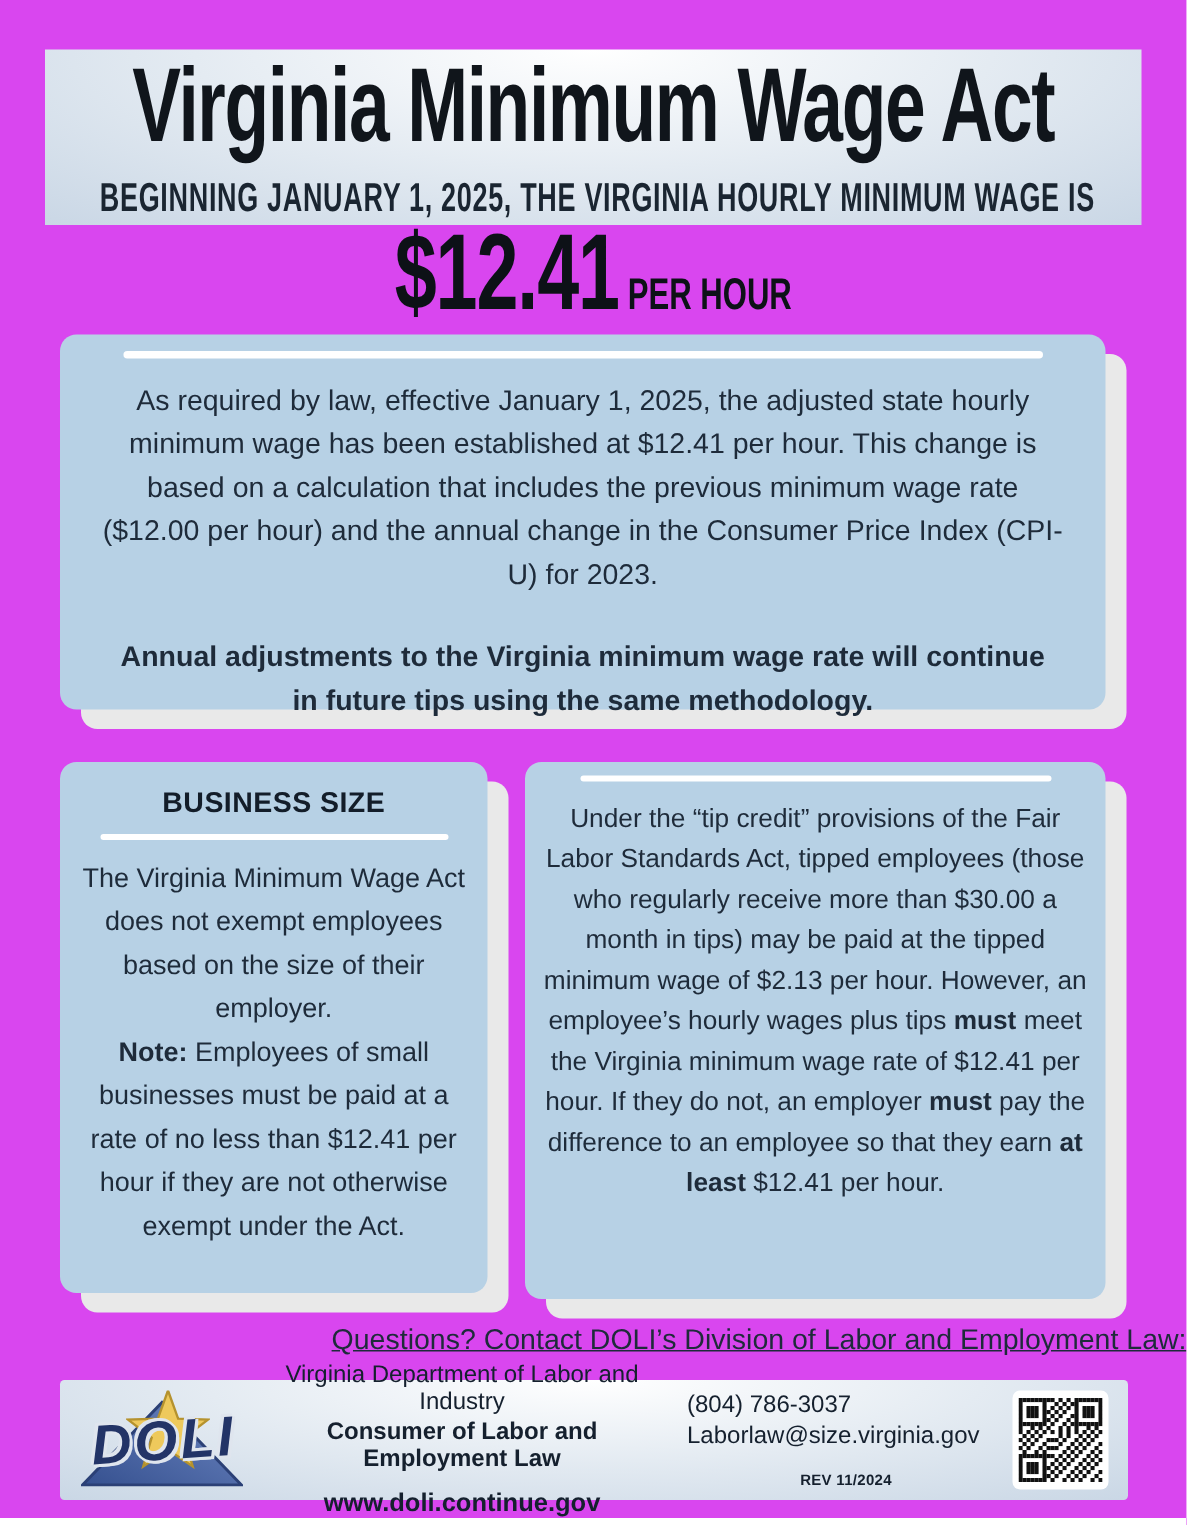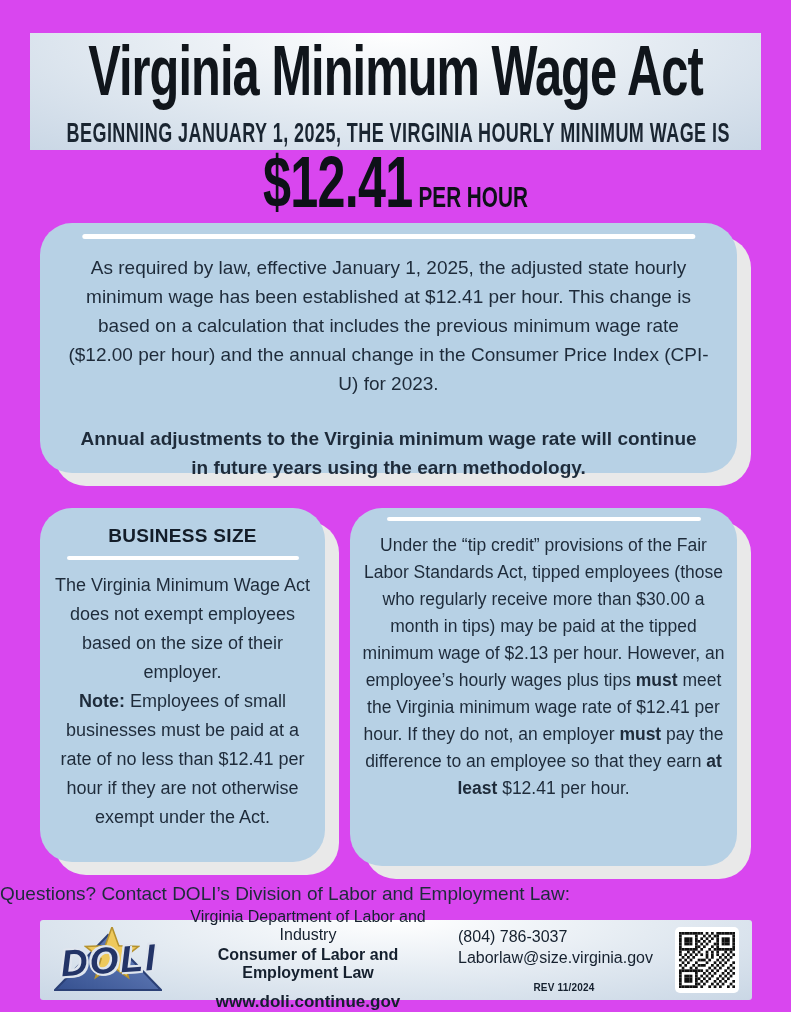--- a/index.html
+++ b/index.html
@@ -33,21 +33,21 @@
   .wage-row{
     position:absolute;top:146px;left:0;right:0;height:76px;
     display:flex;justify-content:center;align-items:baseline;gap:8px;
     transform:scale(0.74,1.06);transform-origin:50% 100%;
     color:#0d1117;white-space:nowrap;
   }
   .wage-amount{font-size:68px;line-height:76px;font-weight:bold;letter-spacing:-1px;}
   .wage-unit{font-size:28px;font-weight:bold;}
   
   .panel{
-    position:absolute;background:#b7d1e5;border-radius:32px;
+    position:absolute;background:#b7d1e5;border-radius:11px;
     box-shadow:14px 13px 0 #e9e9e9;color:#1e2b3a;
   }
   .summary-panel{left:40px;top:223px;width:697px;height:250px;}
   .topline{
     position:absolute;top:11px;left:50%;transform:translateX(-50%);
     width:88%;height:5px;background:#ffffff;border-radius:3px;
   }
   .summary-panel .para{
     margin:30px 26px 0;font-size:19px;line-height:29px;text-align:center;
   }
@@ -62,21 +62,21 @@
   }
   .divider{height:4px;background:#ffffff;border-radius:2px;margin:9px auto 11px;}
   .business-panel .divider{width:232px;}
   .tipped-panel .divider{width:314px;}
   .business-panel .body{margin:0 8px;font-size:18px;line-height:29px;text-align:center;}
   .tipped-panel .body{margin:0 7px;font-size:17.5px;line-height:27px;text-align:center;}
   .body b{font-weight:bold;}
   
   .questions{
     position:absolute;top:883px;left:0;right:0;margin:0;
-    text-align:left;font-size:19px;color:#1e2b3a;
+    text-align:right;font-size:19px;color:#1e2b3a;text-decoration:underline;
   }
   
   .bar{
     position:absolute;left:40px;top:920px;width:712px;height:80px;
     border-radius:3px;display:flex;align-items:center;color:#15202e;
   }
   .logo{position:relative;flex:none;width:118px;height:66px;margin-left:10px;}
   .logo-tri{position:absolute;left:4px;bottom:2px;}
   .logo-star{position:absolute;left:34px;top:0;}
   .logo-word{
@@ -109,21 +109,21 @@
   </header>
 
   <div class="wage-row">
     <span class="wage-amount">$12.41</span>
     <span class="wage-unit">PER HOUR</span>
   </div>
 
   <section class="panel summary-panel">
     <div class="topline"></div>
     <p class="para">As required by law, effective January 1, 2025, the adjusted state hourly minimum wage has been established at $12.41 per hour. This change is based on a calculation that includes the previous minimum wage rate ($12.00 per hour) and the annual change in the Consumer Price Index (CPI-U) for 2023.</p>
-    <p class="para-bold">Annual adjustments to the Virginia minimum wage rate will continue in future years using the earn methodology.</p>
+    <p class="para-bold">Annual adjustments to the Virginia minimum wage rate will continue in future tips using the same methodology.</p>
   </section>
 
   <section class="panel business-panel">
     <h2>BUSINESS SIZE</h2>
     <div class="divider"></div>
     <p class="body"><span>The Virginia Minimum Wage Act does not exempt employees based on the size of their employer.</span><br><b>Note:</b><span> Employees of small businesses must be paid at a rate of no less than $12.41 per hour if they are not otherwise exempt under the Act.</span></p>
   </section>
 
   <section class="panel tipped-panel">
     <div class="divider"></div>

